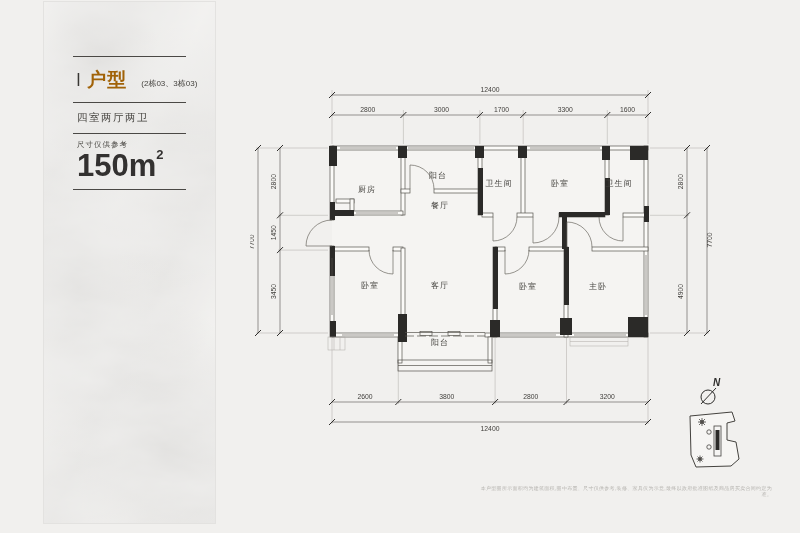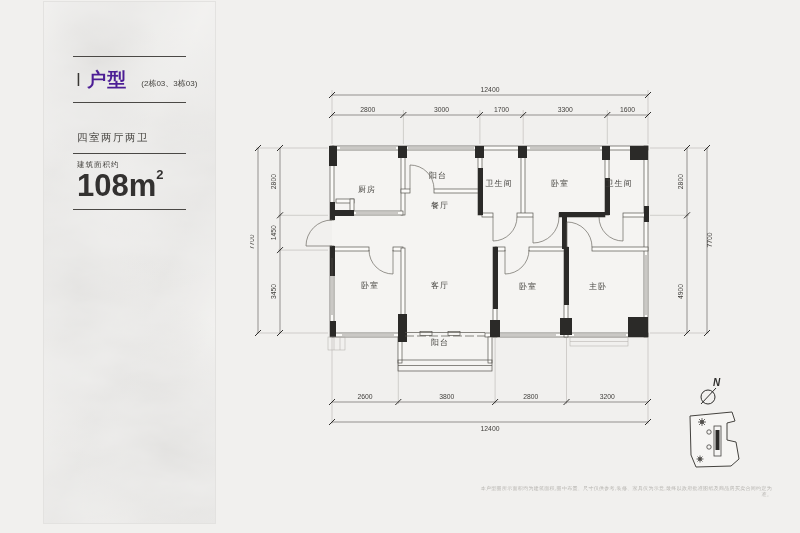--- a/index.html
+++ b/index.html
@@ -14,23 +14,23 @@
       radial-gradient(120px 260px at 20% 55%, #dcdbd9 0%, rgba(220,219,217,0) 65%),
       radial-gradient(150px 240px at 70% 85%, #d7d6d4 0%, rgba(215,214,212,0) 60%),
       linear-gradient(115deg,#f7f6f4 0%,#e7e6e4 22%,#f6f5f3 40%,#e3e2e0 60%,#f4f3f1 78%,#e8e7e5 100%);
     box-shadow:0 0 0 1px #e3e2e0;}
   .marble svg{position:absolute;left:0;top:0;}
   
   .info{position:absolute;left:73px;top:56px;width:113px;}
   .rule{height:1px;background:#4a4845;}
   .title-row{padding:10px 2px 9px 4px;display:flex;align-items:baseline;white-space:nowrap;}
   .tcode{font-size:19px;font-weight:bold;color:#383633;margin-right:5px;transform:scaleX(.55);transform-origin:left;}
-  .tname{font-size:19px;font-weight:bold;color:#4c1d95;letter-spacing:1px;}
+  .tname{font-size:19px;font-weight:bold;color:#a16207;letter-spacing:1px;}
   .tsub{font-size:8px;color:#45433f;margin-left:14px;}
-  .rooms{padding:8px 2px 8px 4px;font-size:10.5px;letter-spacing:1.5px;color:#45433f;margin-top:20px;}
+  .rooms{padding:8px 2px 8px 4px;font-size:10.5px;letter-spacing:1.5px;color:#45433f;}
   .area{padding:6px 2px 6px 4px;}
   .alabel{font-size:7.5px;letter-spacing:1px;color:#45433f;}
   .avalue{font-size:31px;font-weight:bold;color:#333130;line-height:1.05;letter-spacing:0;}
   .avalue sup{font-size:13px;font-weight:bold;vertical-align:top;position:relative;top:-2px;}
   
   .plan-wrap{position:absolute;left:250px;top:70px;width:530px;height:400px;}
   svg text{font-family:"Liberation Sans","DejaVu Sans",sans-serif;}
   .dimtxt{font-size:6.8px;fill:#403e3b;}
   .roomtxt{font-size:8px;fill:#45433f;letter-spacing:1px;}
   .wall{fill:#fbfaf8;stroke:#57544f;stroke-width:.7;}
@@ -64,22 +64,22 @@
     <div class="rule"></div>
     <div class="title-row">
       <span class="tcode">I</span>
       <span class="tname">户型</span>
       <span class="tsub">(2栋03、3栋03)</span>
     </div>
     <div class="rule"></div>
     <div class="rooms">四室两厅两卫</div>
     <div class="rule"></div>
     <div class="area">
-      <div class="alabel">建筑面积约</div>
-      <div class="avalue"><span>108</span><span>m</span><sup>2</sup></div>
+      <div class="alabel">尺寸仅供参考</div>
+      <div class="avalue"><span>150</span><span>m</span><sup>2</sup></div>
     </div>
     <div class="rule"></div>
   </div>
 
   <div class="plan-wrap">
   <svg viewBox="0 0 530 400" width="530" height="400">
 
     <g>
       <line class="xlite" x1="82" y1="74" x2="82" y2="20"></line>
           <line class="xlite" x1="398" y1="74" x2="398" y2="20"></line>

